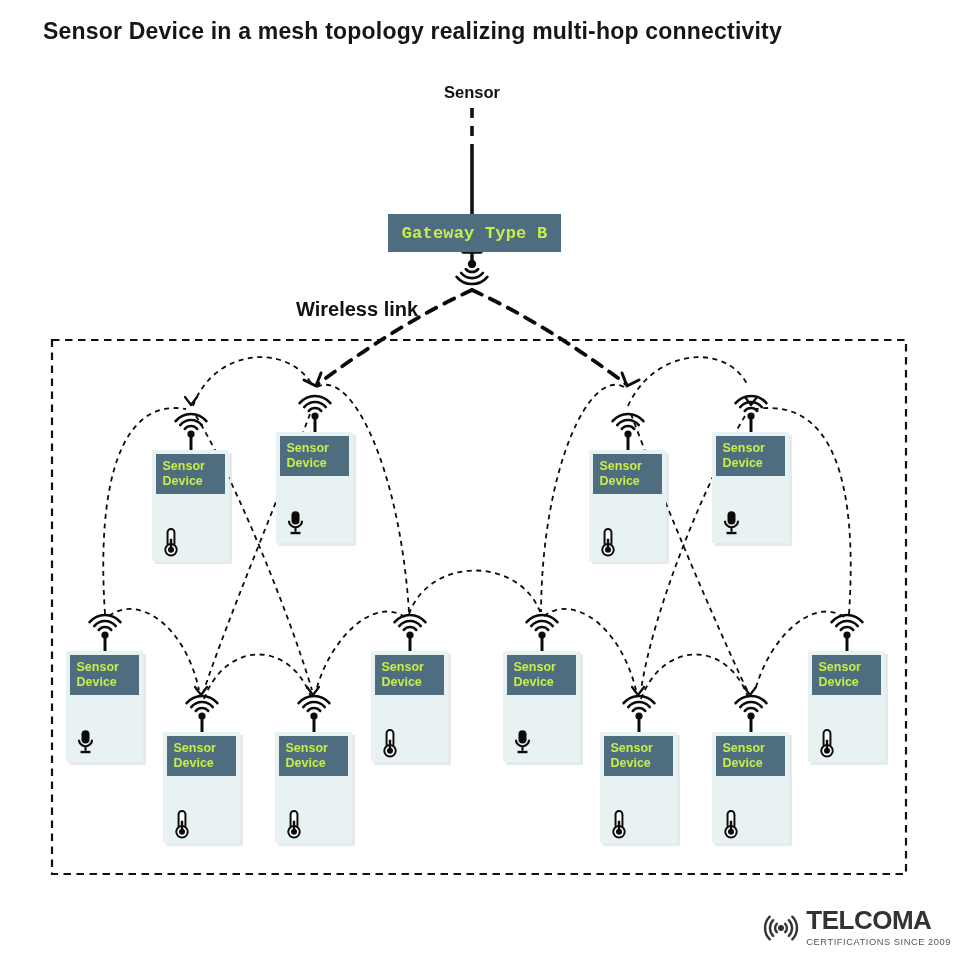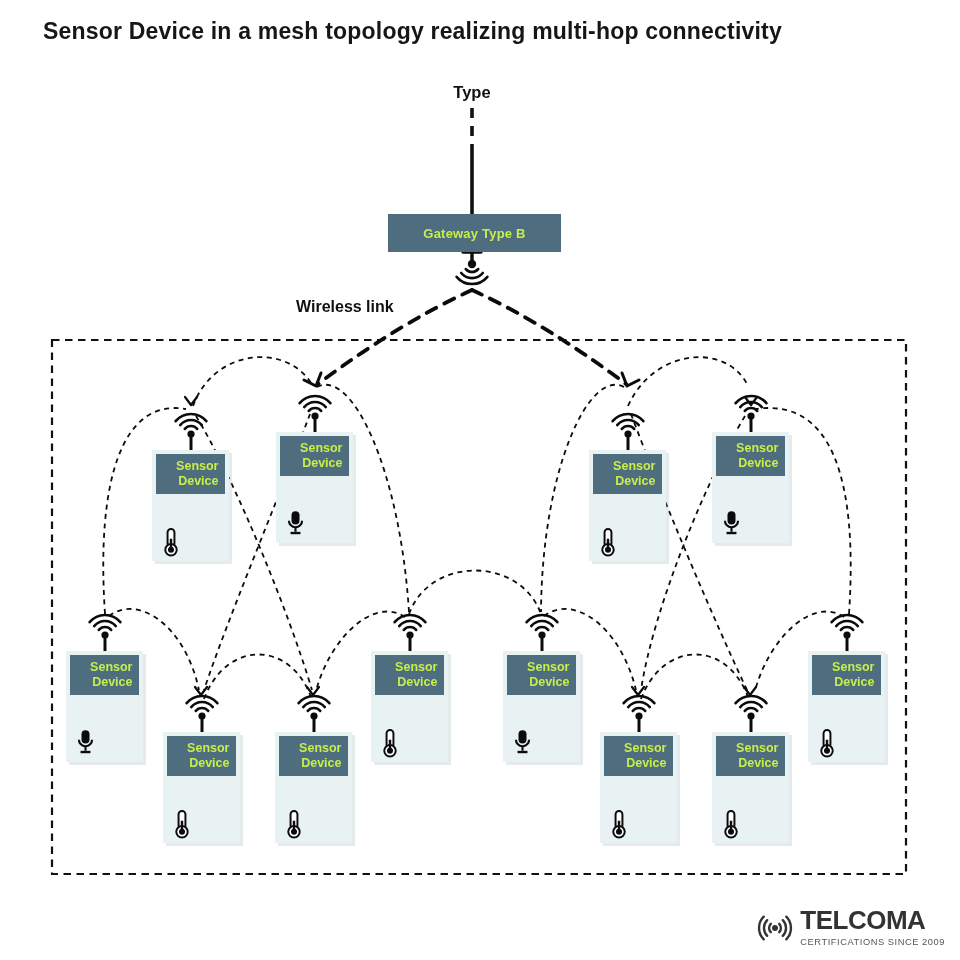--- a/index.html
+++ b/index.html
@@ -9,57 +9,57 @@
     --ink:#111111;
     --bg:#ffffff;
   }
   html,body{margin:0;padding:0;background:#fff;}
   .canvas{
     position:relative;width:960px;height:960px;background:var(--bg);
     font-family:"Liberation Sans", sans-serif;color:var(--ink);overflow:hidden;
   }
   .title{position:absolute;left:43px;top:16px;font-size:23px;line-height:31px;font-weight:700;letter-spacing:.2px;color:#161616;}
   .cloud-label{position:absolute;left:412px;top:83px;width:120px;text-align:center;font-size:16.5px;font-weight:600;}
-  .wireless-label{position:absolute;left:296px;top:298px;font-size:16px;font-weight:600;}
+  .wireless-label{position:absolute;left:296px;top:298px;font-size:20px;font-weight:600;}
   .overlay{position:absolute;left:0;top:0;}
   .gateway{
     position:absolute;left:388px;top:214px;width:173px;height:38px;
-    background:var(--slate);color:var(--green);font-size:13px;font-weight:700;
-    display:flex;align-items:center;justify-content:center;letter-spacing:.2px;
+    background:var(--slate);color:var(--green);font-size:17px;font-weight:700;
+    display:flex;align-items:center;justify-content:center;letter-spacing:.2px;font-family:Liberation Mono, monospace;
   }
   .device{position:absolute;width:77px;}
   .device .ant{position:absolute;left:50%;transform:translateX(-50%);top:0;}
   .device .ant path{fill:none;stroke:#0b0b0b;stroke-width:2.6;stroke-linecap:round;}
   .device .ant circle{fill:#0b0b0b;}
   .device .ant line{stroke:#0b0b0b;stroke-width:3;}
   .card{
     position:absolute;top:46px;left:0;width:77px;height:111px;background:var(--cardbg);
     box-shadow:3px 3px 0 rgba(150,175,180,.25);
   }
   .card-header{
     position:absolute;left:4px;right:4px;top:4px;height:40px;background:var(--slate);
-    display:flex;align-items:center;justify-content:center;text-align:right;
+    display:flex;align-items:center;justify-content:center;text-align:left;
   }
   .card-label{color:var(--green);font-size:12.5px;line-height:15px;font-weight:700;width:56px;}
   .sensor{position:absolute;left:10px;bottom:4px;}
-  .logo{position:absolute;right:15px;bottom:13px;display:flex;align-items:center;gap:4px;}
+  .logo{position:absolute;right:9px;bottom:13px;display:flex;align-items:center;gap:4px;}
   .logo-text{display:flex;flex-direction:column;align-items:flex-start;}
   .logo-brand{font-size:26px;font-weight:800;letter-spacing:-.5px;color:#333;line-height:24px;}
   .logo-tag{font-size:9.3px;letter-spacing:.55px;color:#555;margin-top:5px;}
 </style>
 </head>
 <body>
 
 <div class="canvas">
 
   <div class="title">
     <div>Sensor Device in a mesh topology realizing multi-hop connectivity</div>
   </div>
 
-  <div class="cloud-label">Type</div>
+  <div class="cloud-label">Sensor</div>
 
   <svg class="overlay" width="960" height="960" viewBox="0 0 960 960">
 
     <line x1="472" y1="108" x2="472" y2="152" stroke="#111" stroke-width="3.6" stroke-dasharray="10 8"></line>
     <line x1="472" y1="152" x2="472" y2="214" stroke="#111" stroke-width="3.6"></line>
 
     <rect x="52" y="340" width="854" height="534" fill="none" stroke="#111" stroke-width="2.2" stroke-dasharray="7.5 5.5"></rect>
 
     <g stroke="#0b0b0b" fill="none" stroke-linecap="round">
       <line x1="463" y1="252" x2="481" y2="252" stroke-width="3.4"></line>

